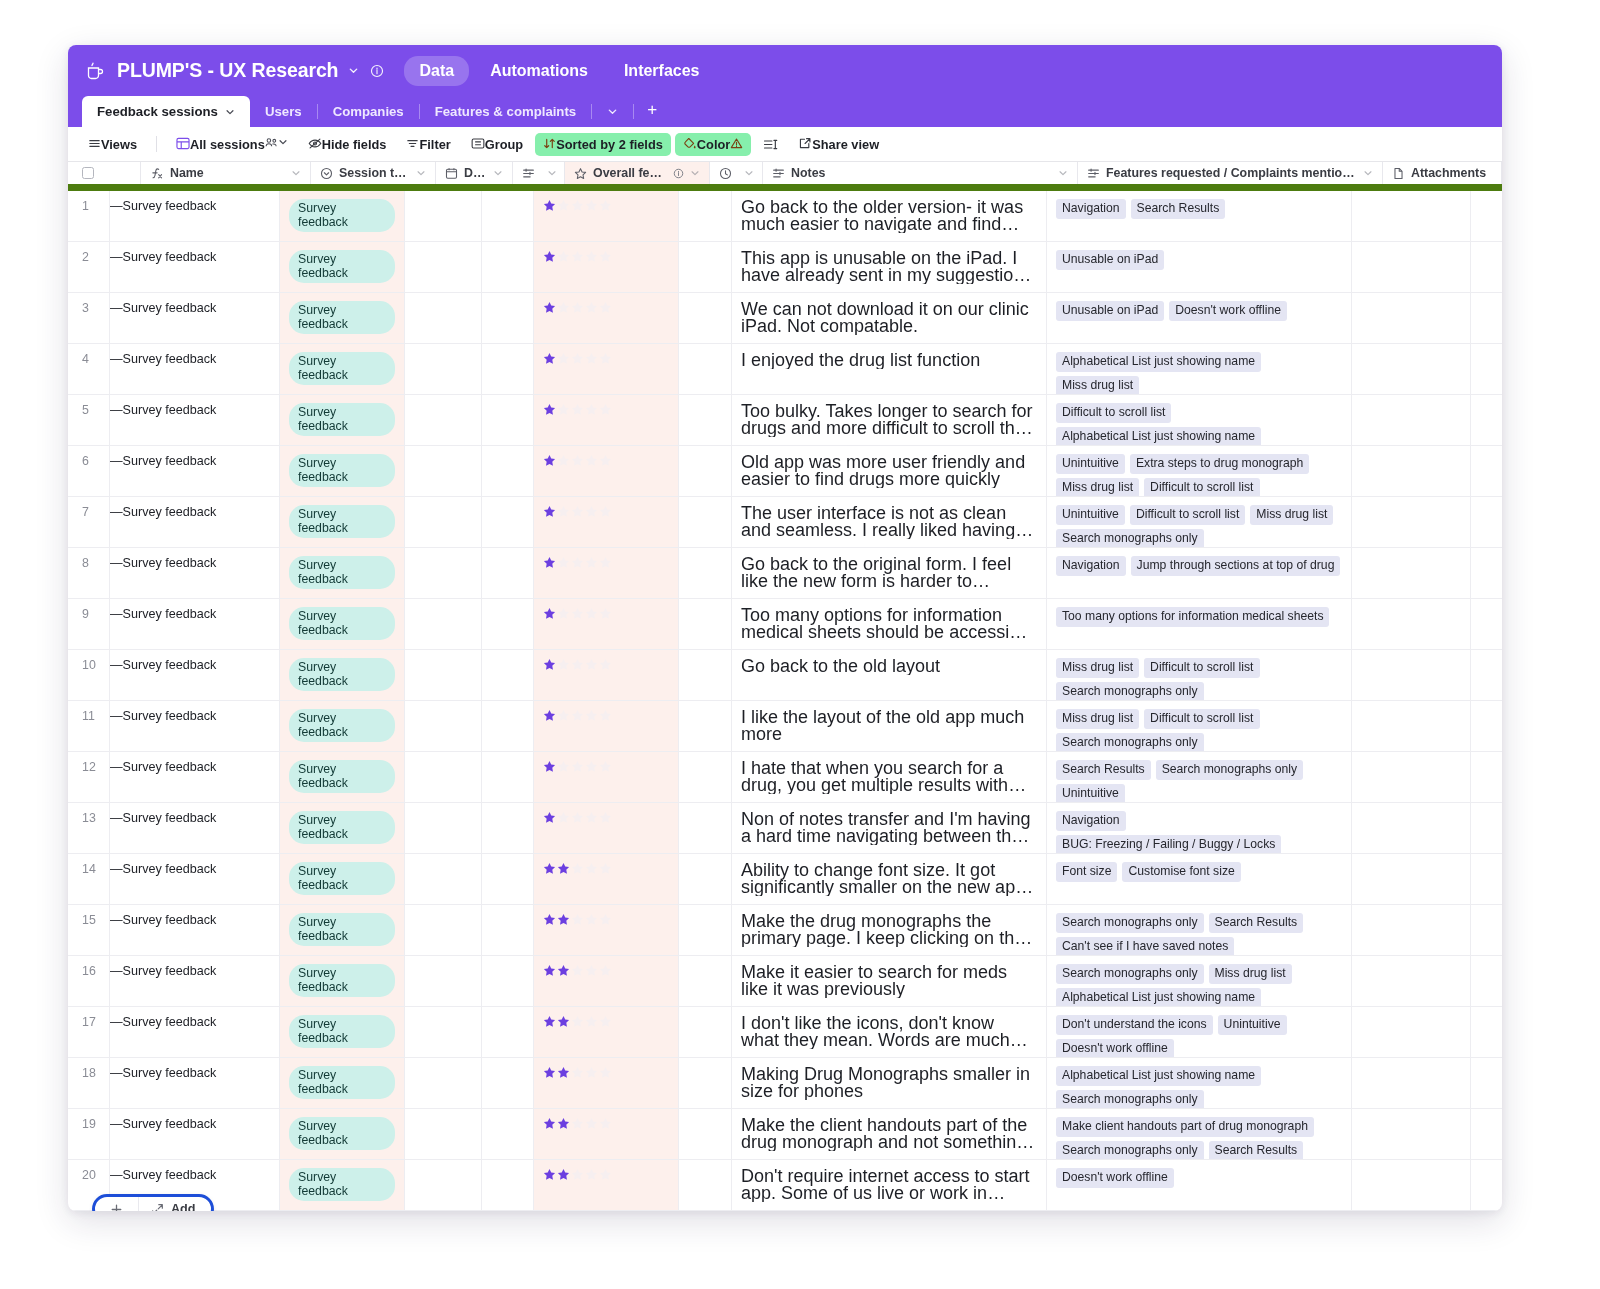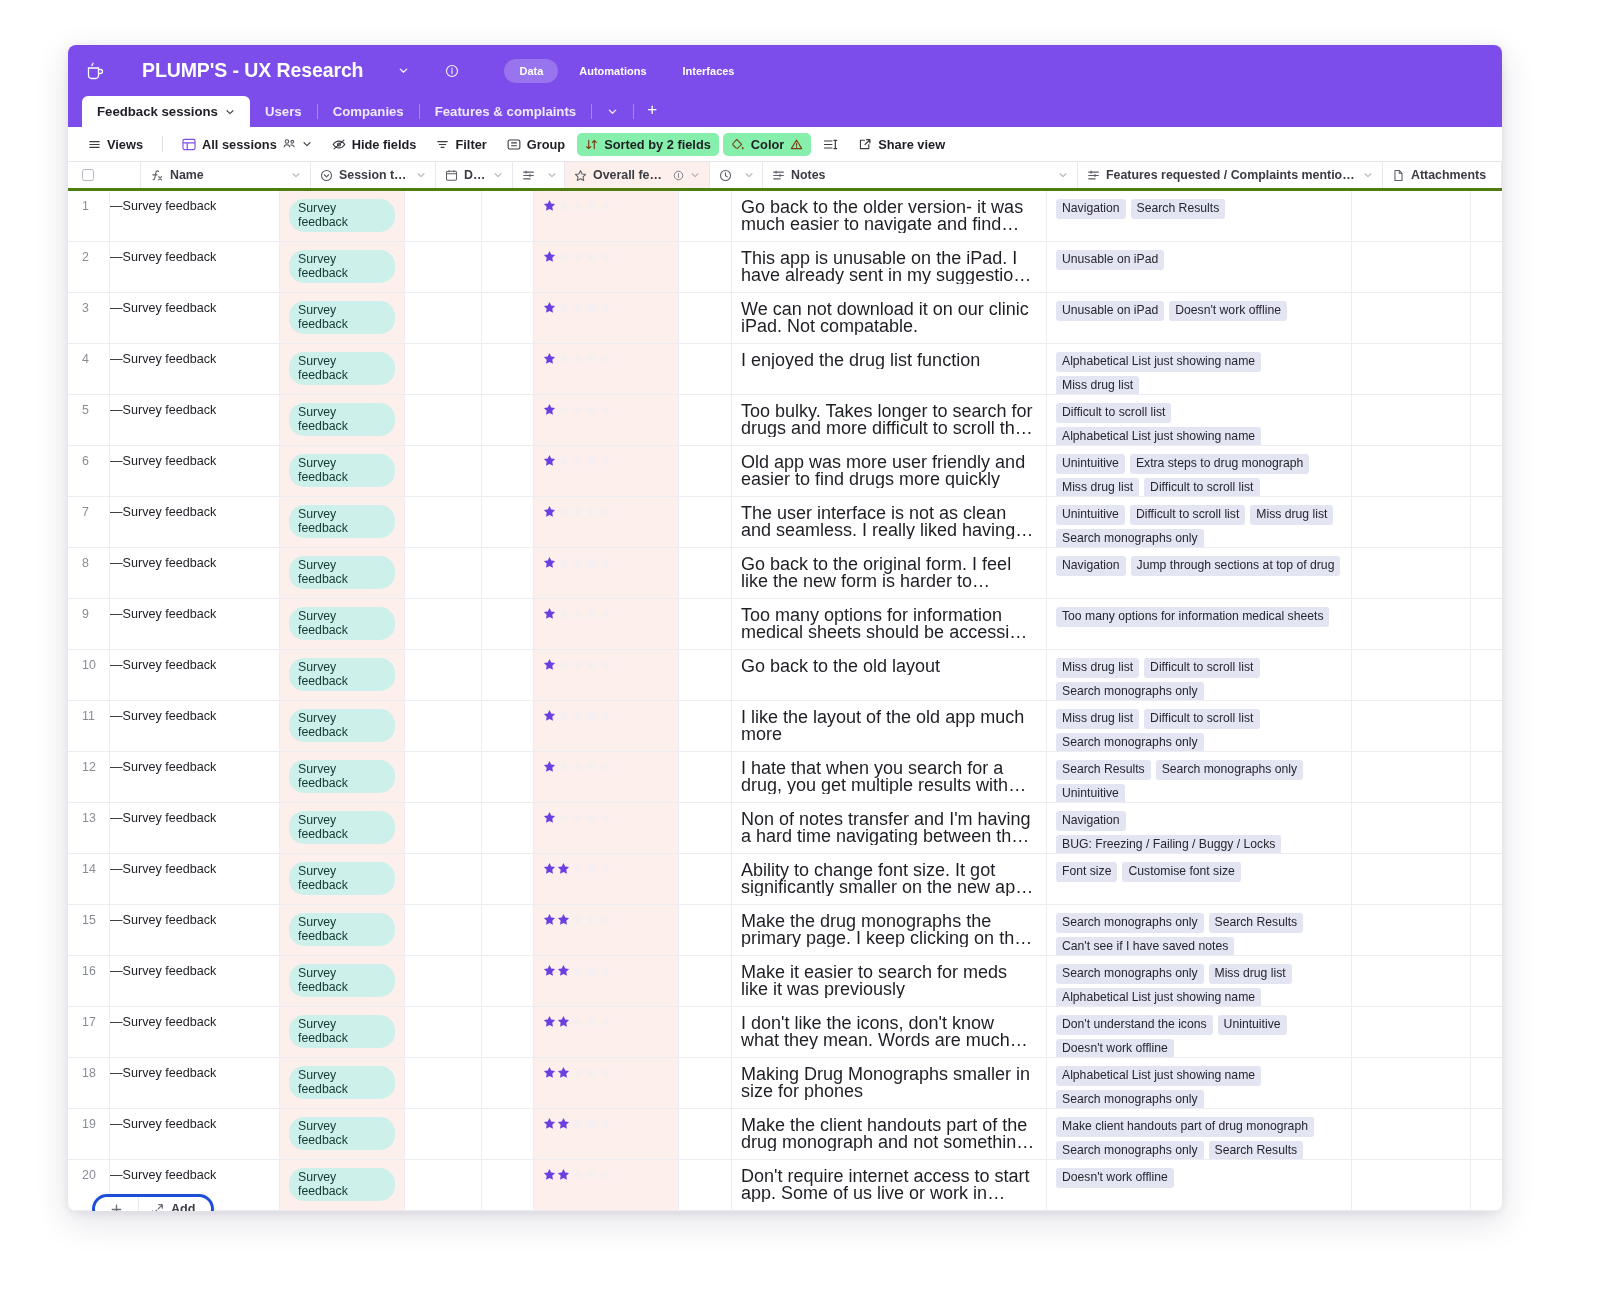--- a/index.html
+++ b/index.html
@@ -22,32 +22,31 @@
   }
 
   
   .topbar {
     background: #7c4dea;
     height: 51px;
     display: flex; align-items: center;
     padding: 0 16px;
     flex: 0 0 auto;
     position: relative;
-    gap: 25px;
   }
   .brand-icon { width: 22px; height: 24px; margin-right: 11px; display:flex; align-items:center; justify-content:center; }
   .app-title {
     color: #fff; font-size: 19.5px; font-weight: 700;
     letter-spacing: -0.1px; white-space: nowrap;
   }
   .chev-small { margin-left: 10px; opacity: .9; display:flex; align-items:center;}
   .info-icon { margin-left: 11px; opacity: .92; display:flex; align-items:center;}
   .nav-pills { display: flex; align-items: center; margin-left: 20px; gap: 6px;}
   .nav-pill {
-    color: #fff; font-size: 11px; font-weight: 600;
+    color: #fff; font-size: 16px; font-weight: 600;
     padding: 6px 15px; border-radius: 14px;
     white-space: nowrap;
   }
   .nav-pill.active { background: rgba(255,255,255,0.22); }
 
   
   .tabbar {
     background: #7c4dea;
     height: 31px;
     display: flex; align-items: flex-start;
@@ -71,33 +70,33 @@
   
   .toolbar {
     height: 35px; background: #fff;
     border-bottom: 1px solid #e6e6ea;
     display: flex; align-items: center;
     padding: 0 12px; gap: 4px;
     flex: 0 0 auto;
     font-size: 12.8px; color: #1d1f25;
   }
   .tb-item {
-    display: flex; align-items: center; gap: 6px;
+    display: flex; align-items: flex-start; 
     padding: 4px 8px; border-radius: 5px;
     font-weight: 600; white-space: nowrap;
   }
   .tb-item.tinted { background: #86efac; }
   .tb-sep { width: 1px; height: 16px; background: #e0e0e6; margin: 0 7px; }
 
   
   .grid-wrap { flex: 1 1 auto; overflow: hidden; position: relative; }
   .grid { width: 100%; }
   .hdr-row {
     display: flex; height: 29px;
-    border-bottom: 3px solid #4d7c0f;
+    border-bottom: 7px solid #4d7c0f;
     background: #fff;
     position: sticky; top: 0;
   }
   .hdr-cell {
     display: flex; align-items: center; gap: 6px;
     padding: 0 9px;
     font-size: 12.4px; font-weight: 600; color: #3a3c43;
     border-right: 1px solid #e8e8ed;
     overflow: hidden; white-space: nowrap;
     flex: 0 0 auto;

